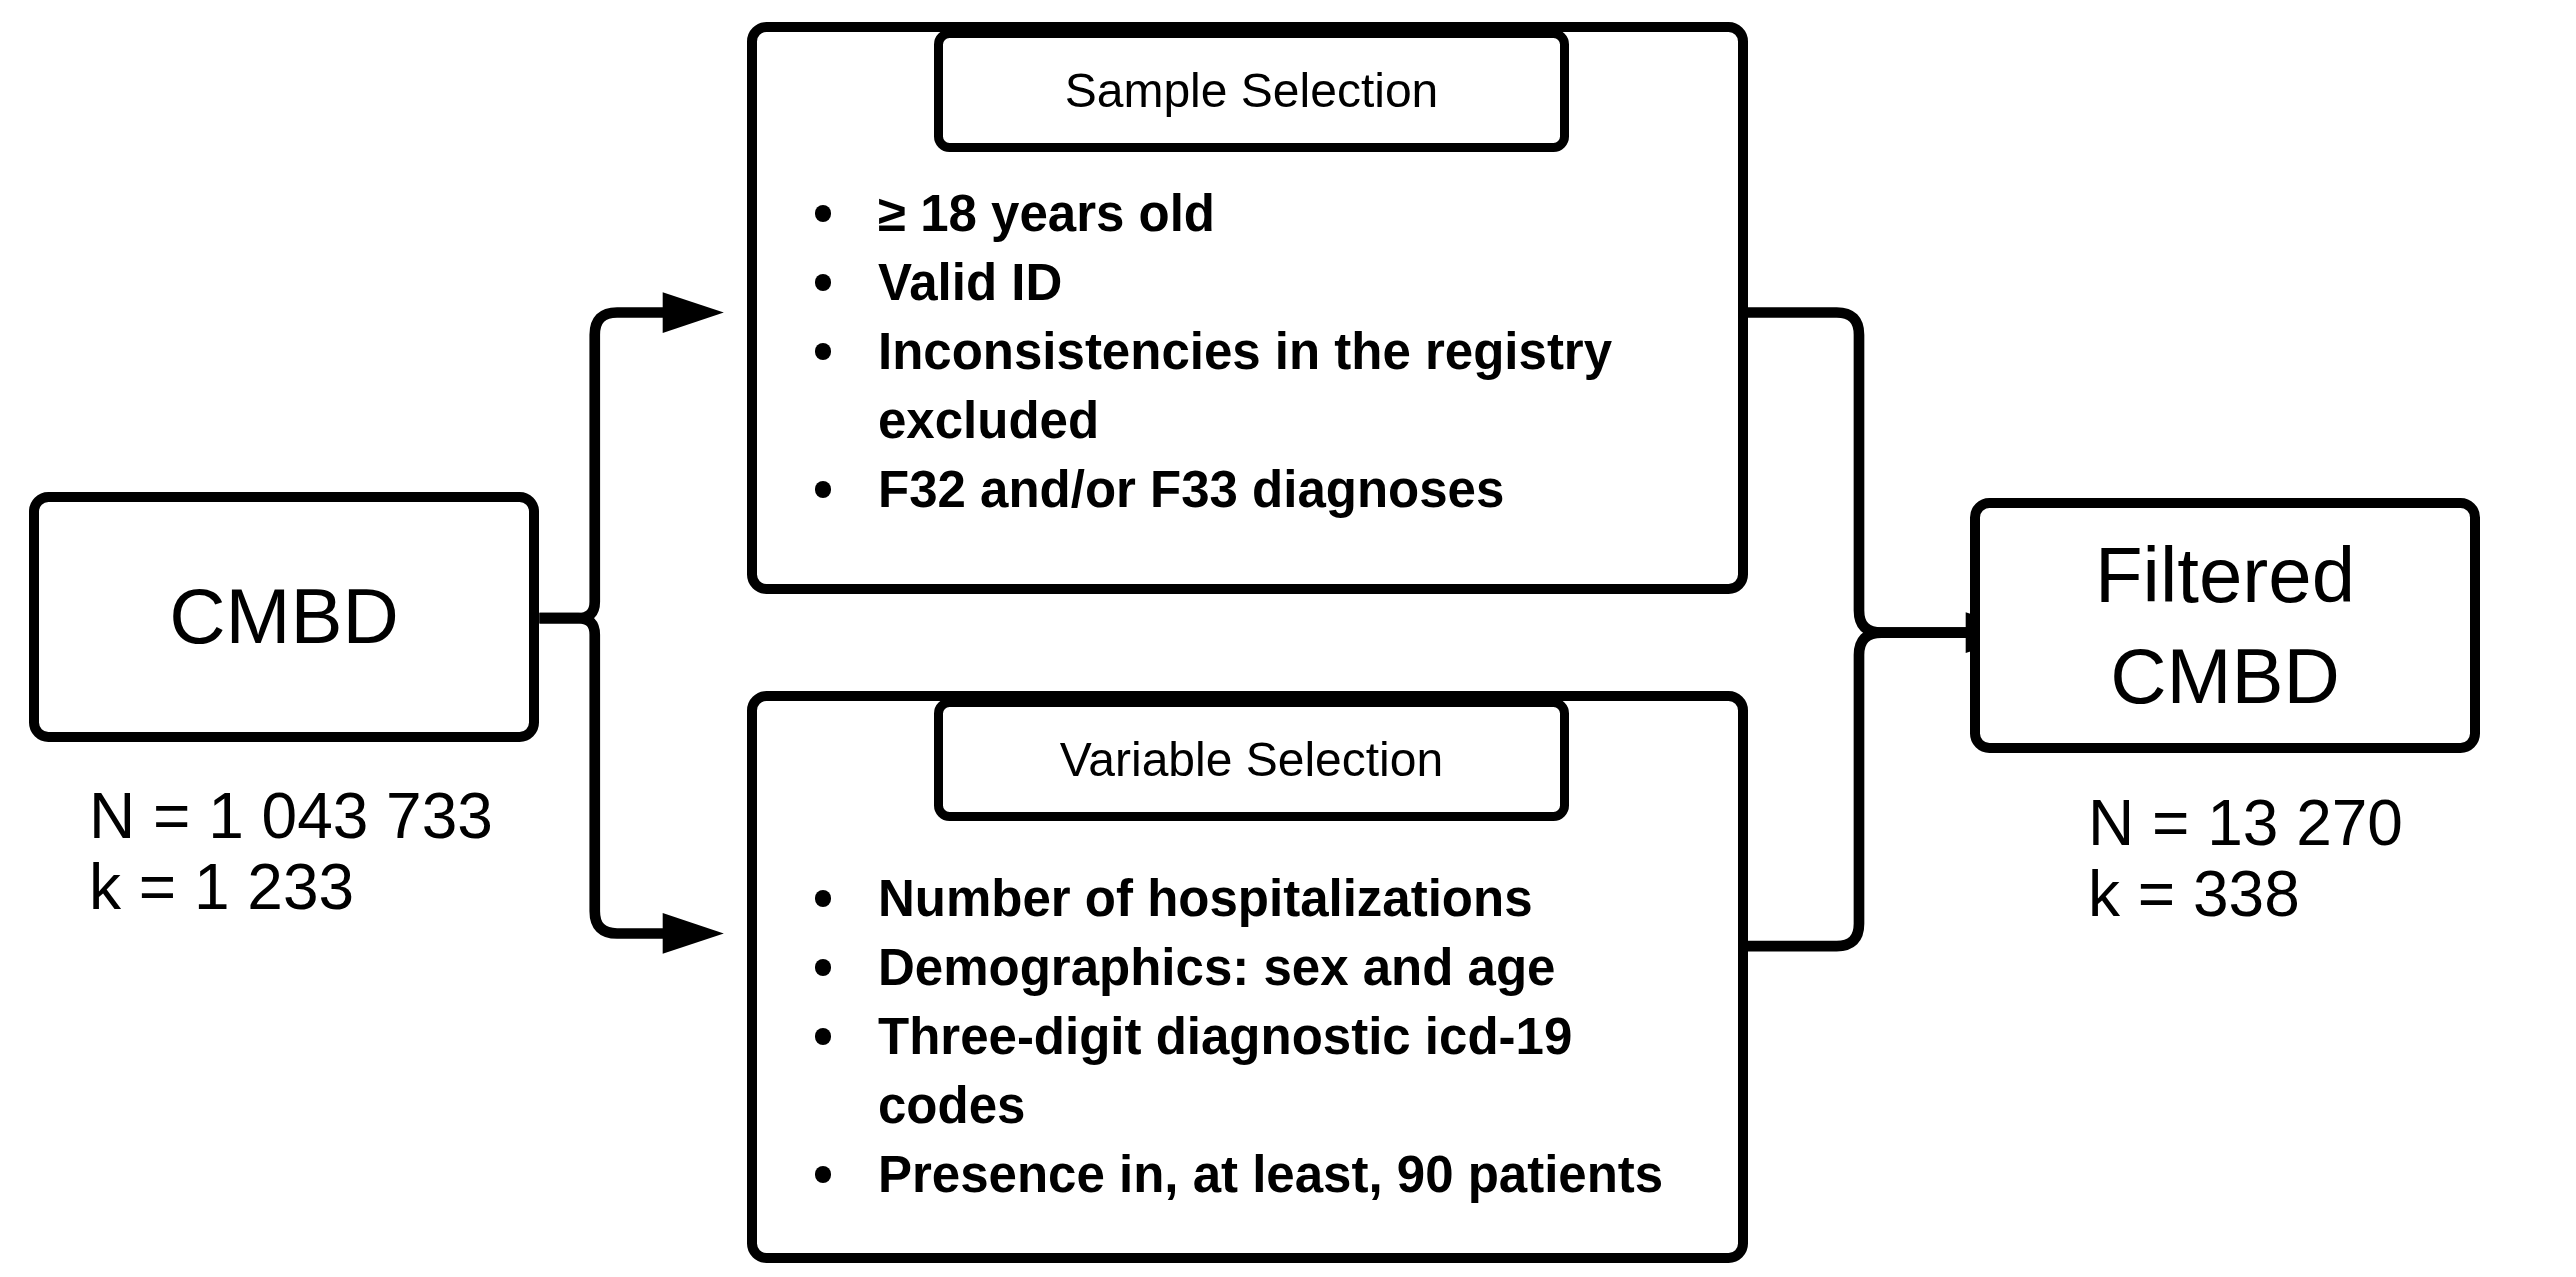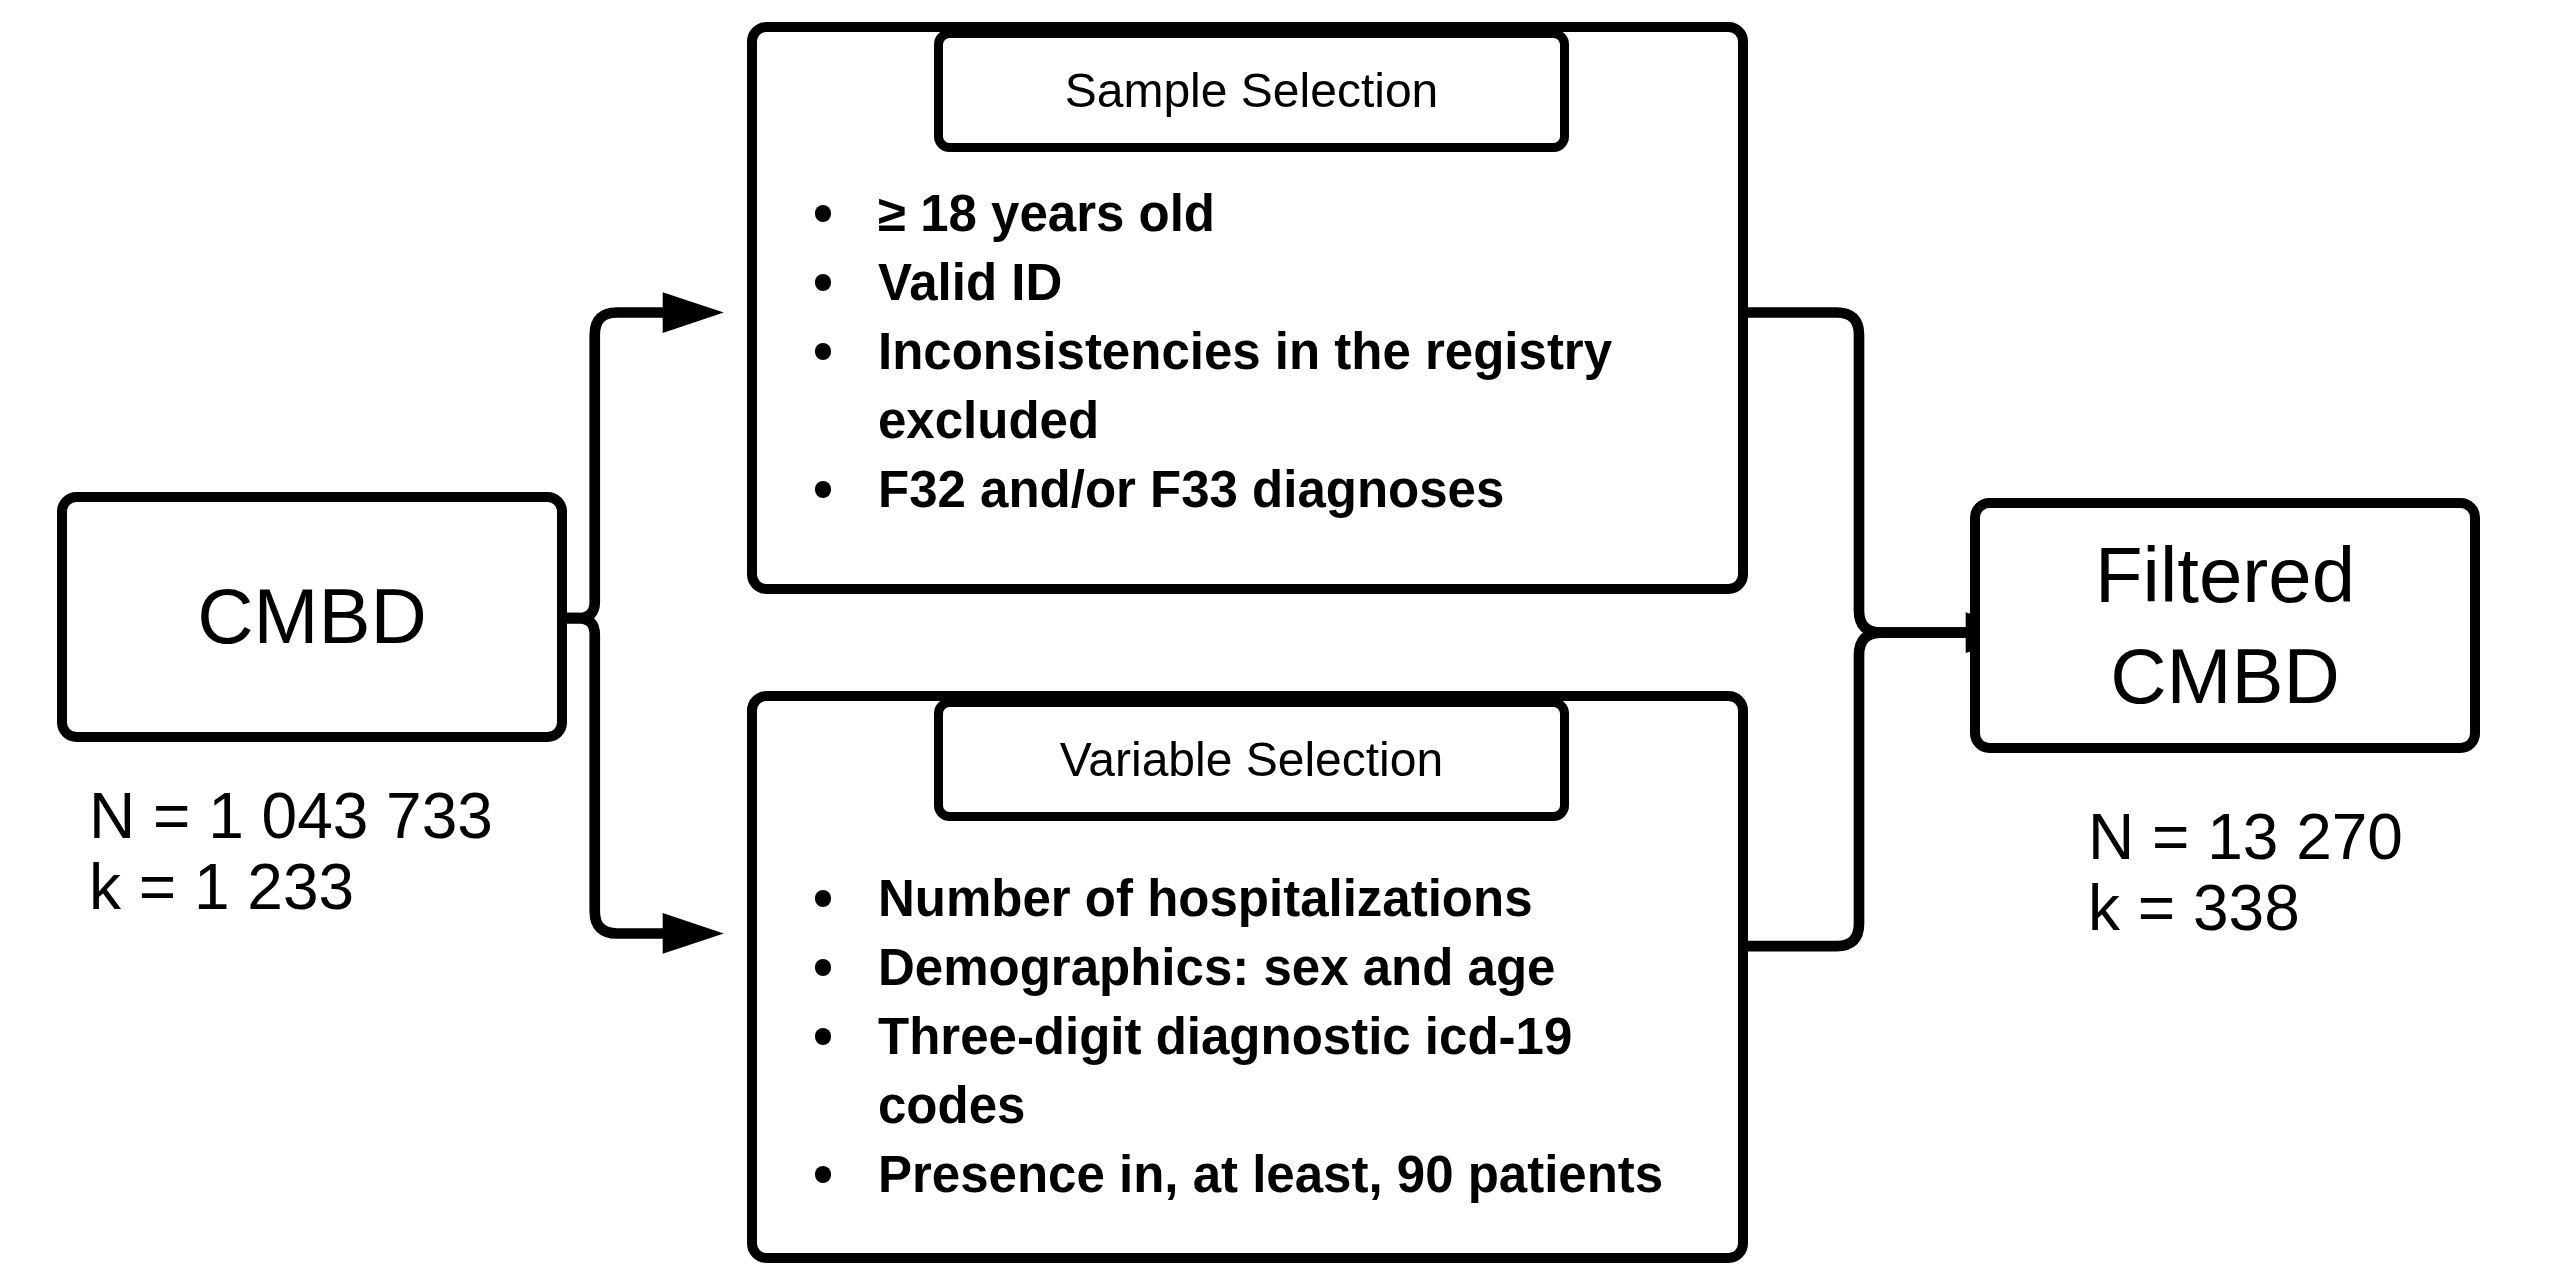--- a/index.html
+++ b/index.html
@@ -21,21 +21,21 @@
     position: absolute;
     background: #ffffff;
     border: 10.7px solid #000;
     border-radius: 19.4px;
     display: flex;
     align-items: center;
     justify-content: center;
     text-align: center;
   }
 
-  .node-cmbd { left: 29px; top: 492px; width: 510px; height: 250px; margin-left: 28px; }
+  .node-cmbd { left: 29px; top: 492px; width: 510px; height: 250px; }
   .node-cmbd .big-label { font-size: 78px; line-height: 1.1; }
 
   .node-sample   { left: 747px; top: 22px;  width: 1001px; height: 572px; }
   .node-variable { left: 747px; top: 691px; width: 1001px; height: 572px; }
 
   .title-box {
     position: absolute;
     background: #ffffff;
     border: 9.7px solid #000;
     border-radius: 15.5px;
@@ -79,21 +79,21 @@
     border-radius: 50%;
   }
 
   .stats {
     position: absolute;
     font-size: 64px;
     line-height: 71px;
     white-space: nowrap;
   }
   .stats-left  { left: 89px;  top: 781px; }
-  .stats-right { left: 2088px; top: 788px; margin-top: 14px; }
+  .stats-right { left: 2088px; top: 788px; }
 </style>
 </head>
 <body>
 
 <div class="stage">
 
   <svg class="connectors" width="2576" height="1278" viewBox="0 0 2655 1317">
 
     <path d="M 556 637 H 596 Q 613 637 613 620 L 613 345 Q 613 322 636 322 H 684" fill="none" stroke="#000" stroke-width="11"></path>
     <path d="M 556 637 H 596 Q 613 637 613 654 L 613 939 Q 613 962 636 962 H 684" fill="none" stroke="#000" stroke-width="11"></path>

